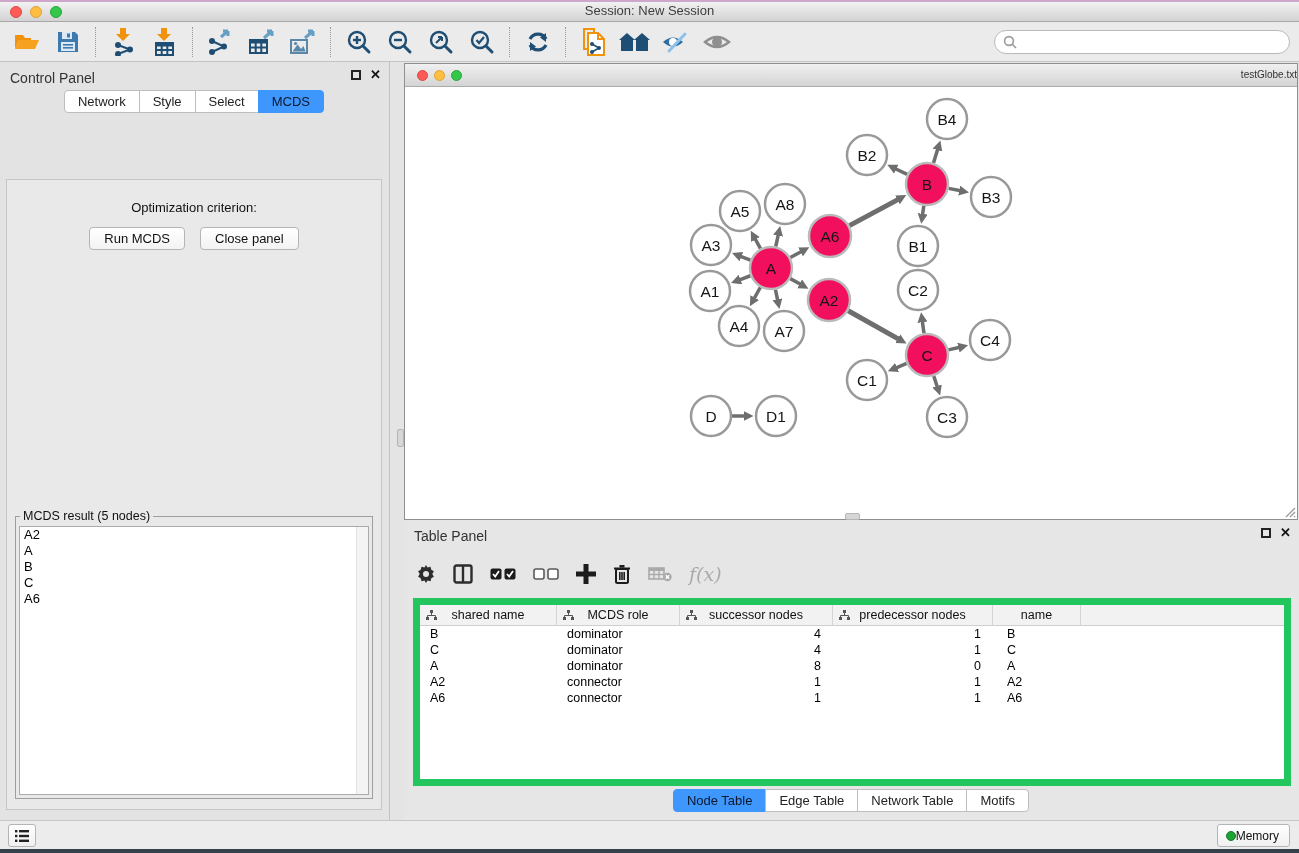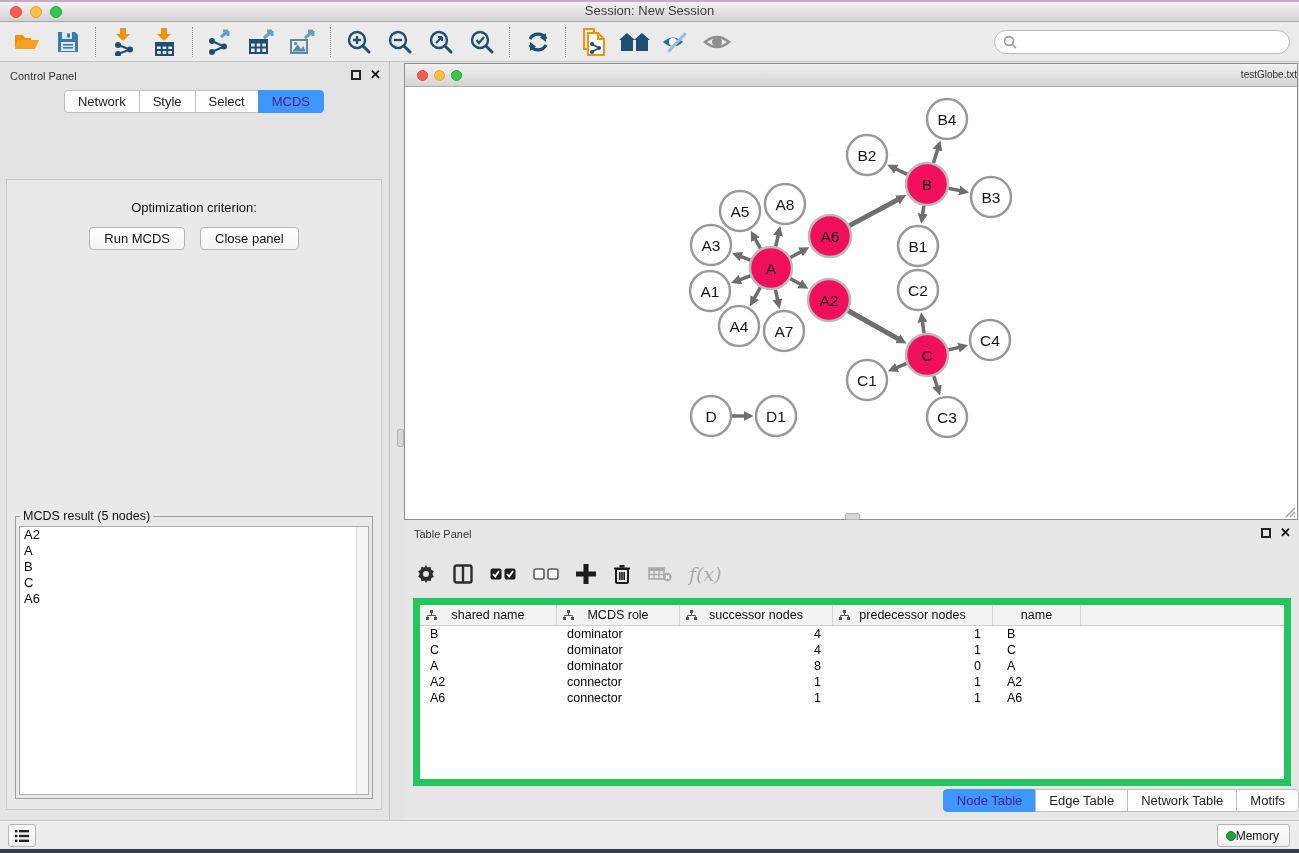--- a/index.html
+++ b/index.html
@@ -24,31 +24,31 @@
   .tbtn { width:41px; height:34px; display:flex; align-items:center; justify-content:center; }
   .tsep { width:1px; height:30px; border-left:1px dotted #9a9a9a; margin:0 7px; }
   .searchbox { position:absolute; right:9px; top:8px; width:296px; height:24px; background:#fff;
     border:1px solid #b9b9b9; border-radius:12px; display:flex; align-items:center; padding-left:8px; }
   .searchbox input { border:none; outline:none; flex:1; height:18px; font-size:13px; background:transparent; margin-left:5px; }
 
   
   .control-panel { position:absolute; left:0; top:62px; width:390px; height:758px;
     background:#e3e3e3; border-right:1px solid #c2c2c2; }
   .panel-head { position:relative; height:28px; }
-  .panel-head .panel-title { position:absolute; left:10px; top:8px; font-size:11px; color:#333; }
+  .panel-head .panel-title { position:absolute; left:10px; top:8px; font-size:14px; color:#333; }
   .panel-icons { position:absolute; right:8px; top:8px; display:flex; gap:9px; align-items:center; }
   .float-ico { width:10px; height:10px; border:2px solid #222; display:inline-block; }
   .close-ico { font-size:13px; font-weight:bold; color:#111; line-height:10px; }
 
   .seg-tabs { display:flex; justify-content:center; }
   .seg-tab { padding:3px 13px; background:#fff; border:1px solid #bdbdbd; margin-left:-1px;
     font-size:13px; color:#222; }
   .seg-tab:first-child { border-radius:4px 0 0 4px; }
   .seg-tab:last-child { border-radius:0 4px 4px 0; }
-  .seg-tab.active { background:#3e97fd; border-color:#3e97fd; color:#4c1d95; }
+  .seg-tab.active { background:#3e97fd; border-color:#3e97fd; color:#0f172a; }
 
   .cp-body { position:absolute; left:6px; right:7px; top:117px; bottom:10px;
     background:#e9e9e9; border:1px solid #c6c6c6; }
   .opt-label { text-align:center; margin-top:20px; font-size:13px; color:#111; }
   .dropdown { position:relative; margin:14px auto 0 auto; width:310px; height:24px; background:#fff;
     border:1px solid #b0b0b0; border-radius:4px; display:flex; align-items:center; }
   .dropdown .dd-text { padding-left:9px; font-size:13px; color:#111; flex:1; white-space:nowrap; overflow:hidden; }
   .dd-stepper { width:19px; height:22px; border-radius:0 3px 3px 0;
     background:linear-gradient(#74b2fc,#3a8bf8); display:flex; flex-direction:column; align-items:center; justify-content:center; gap:2px; }
   .dd-stepper svg { display:block; }
@@ -86,21 +86,21 @@
   .tp-ico { display:flex; align-items:center; justify-content:center; }
   .fx { font-family:"DejaVu Serif", serif; font-style:italic; font-size:19px; color:#aaa; }
   .tbl-box { position:absolute; left:9px; right:8px; top:78px; height:188px; background:#fff; border:7px solid #22c55e; overflow:hidden; }
   .tbl-header { display:flex; height:21px; background:#f2f2f2; border-bottom:1px solid #cfcfcf; }
   .th-cell { position:relative; display:flex; align-items:center; justify-content:center;
     font-size:12.5px; color:#111; border-right:1px solid #d4d4d4; }
   .th-cell .tree-ico { position:absolute; left:6px; top:5px; }
   .th-fill { flex:1; border-right:none; }
   .tbl-row { display:flex; height:16px; }
   .td-cell { font-size:12.5px; color:#000; line-height:16px; white-space:nowrap; overflow:hidden; }
-  .bottom-tabs { position:absolute; left:0; right:0; top:269px; display:flex; justify-content:flex-end; }
+  .bottom-tabs { position:absolute; left:0; right:0; top:269px; display:flex; justify-content:center; }
 
   
   .statusbar { position:absolute; left:0; top:820px; width:100%; height:29px; background:#ececec; border-top:1px solid #c6c6c6; }
   .list-btn { position:absolute; left:8px; top:3px; width:28px; height:23px; background:linear-gradient(#fff,#f0f0f0);
     border:1px solid #b5b5b5; border-radius:3px; display:flex; align-items:center; justify-content:center; }
   .memory-btn { position:absolute; right:9px; top:3px; height:23px; padding:0 10px 0 8px;
     background:linear-gradient(#fff,#f0f0f0); border:1px solid #b5b5b5; border-radius:3px;
     display:flex; align-items:center; font-size:12px; color:#111; font-family:"Liberation Sans", sans-serif; }
   .mem-dot { width:10px; height:10px; border-radius:50%; background:#1da333; border:1px solid #157a26; }
   .desktop-strip { position:absolute; left:0; top:849px; width:100%; height:4px; background:#35424b; }

